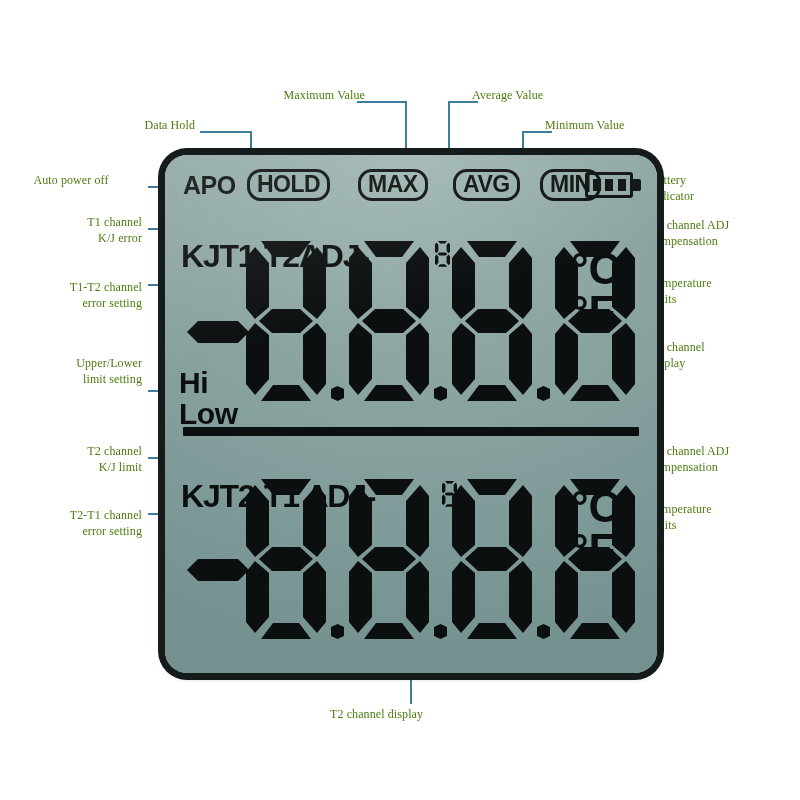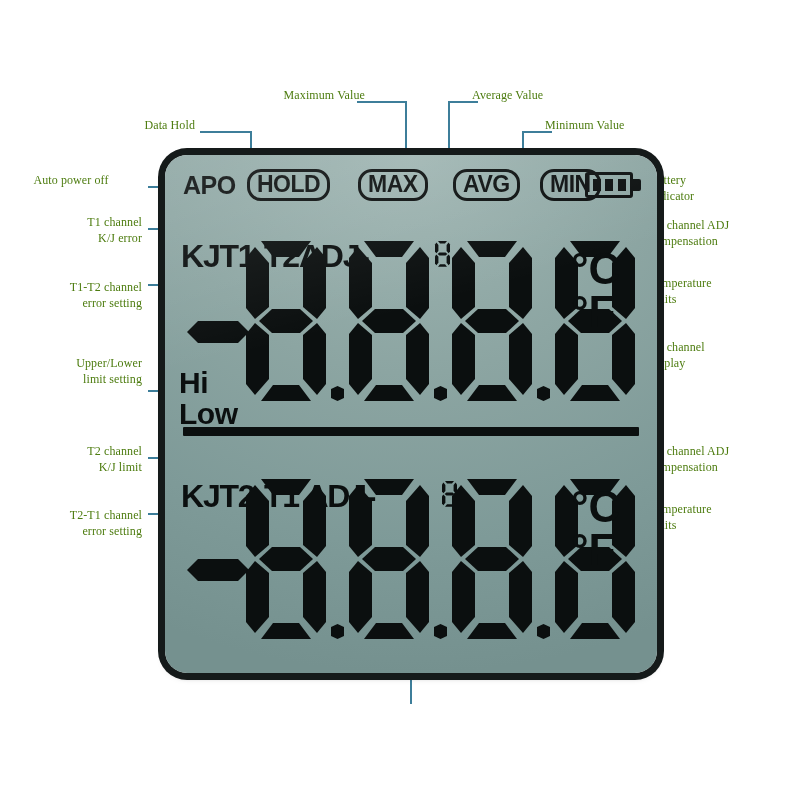--- a/index.html
+++ b/index.html
@@ -178,20 +178,21 @@
   <div class="callout l" style="left:650px;top:502px;width:150px;">Temperature
 Units</div>
 
   <div class="lead h" style="left:614px;top:186px;width:36px;"></div>
   <div class="lead h" style="left:414px;top:231px;width:236px;"></div>
   <div class="lead h" style="left:608px;top:289px;width:42px;"></div>
   <div class="lead h" style="left:452px;top:353px;width:198px;"></div>
   <div class="lead h" style="left:436px;top:457px;width:214px;"></div>
   <div class="lead h" style="left:608px;top:515px;width:42px;"></div>
 
+  <div class="callout l" style="left:330px;top:707px;width:250px;">T2 channel display</div>
   <div class="lead v" style="left:410px;top:618px;height:86px;"></div>
 
   <div id="lcd">
 
     <div id="statusrow">
 
       <div class="statlbl" style="left:0px;">APO</div>
 
       <div class="statlbl pill" style="left:64px;font-size:23px;line-height:25px;">HOLD</div>
 

